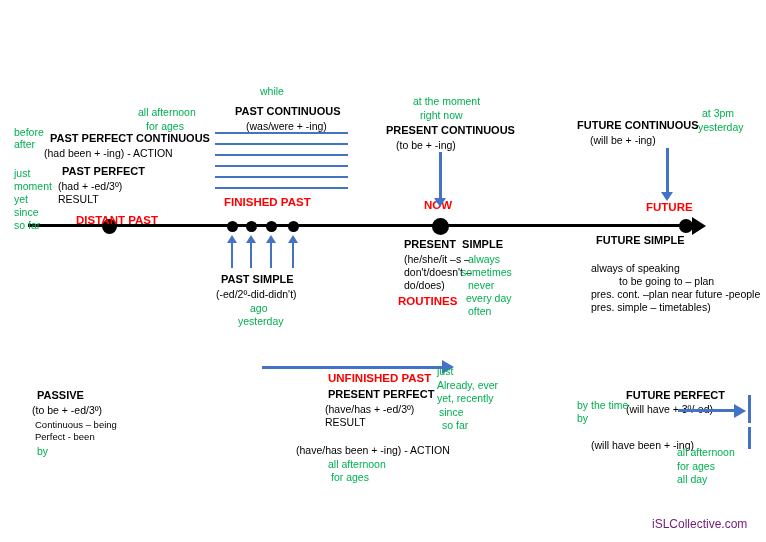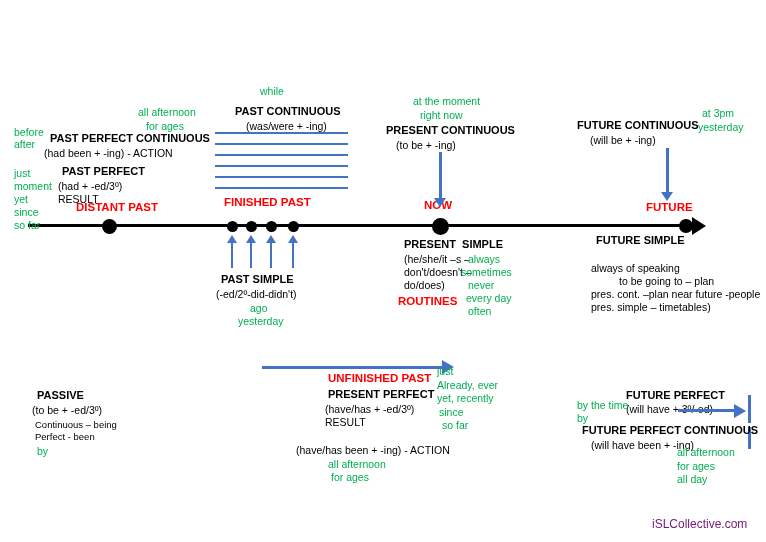--- a/index.html
+++ b/index.html
@@ -32,21 +32,21 @@
   <div class="head head-timeline" style="left:692px;top:217px;"></div>
 
   <div class="dot" style="left:102px;top:219px;width:15px;height:15px;"></div>
   <div class="dot" style="left:227px;top:221px;width:11px;height:11px;"></div>
   <div class="dot" style="left:246px;top:221px;width:11px;height:11px;"></div>
   <div class="dot" style="left:266px;top:221px;width:11px;height:11px;"></div>
   <div class="dot" style="left:288px;top:221px;width:11px;height:11px;"></div>
   <div class="dot" style="left:432px;top:218px;width:17px;height:17px;"></div>
   <div class="dot" style="left:679px;top:219px;width:14px;height:14px;"></div>
 
-  <div class="t red" style="left:76px;top:201px;">DISTANT PAST</div>
+  <div class="t red" style="left:76px;top:214px;">DISTANT PAST</div>
   <div class="t red" style="left:224px;top:196px;">FINISHED PAST</div>
   <div class="t red" style="left:424px;top:199px;">NOW</div>
   <div class="t red" style="left:646px;top:201px;">FUTURE</div>
 
   <div class="t green" style="left:14px;top:126px;">before</div>
   <div class="t green" style="left:14px;top:138px;">after</div>
   <div class="t green" style="left:14px;top:167px;">just</div>
   <div class="t green" style="left:14px;top:180px;">moment</div>
   <div class="t green" style="left:14px;top:193px;">yet</div>
   <div class="t green" style="left:14px;top:206px;">since</div>
@@ -133,21 +133,20 @@
   <div class="t green" style="left:442px;top:419px;">so far</div>
 
   <div class="t bold" style="left:626px;top:389px;">FUTURE PERFECT</div>
   <div class="t" style="left:626px;top:403px;">(will have + 3º/-ed)</div>
   <div class="t green" style="left:577px;top:399px;">by the time</div>
   <div class="t green" style="left:577px;top:412px;">by</div>
   <div class="blue-line" style="left:678px;top:409px;width:56px;height:3px;"></div>
   <div class="head head-right" style="left:734px;top:404px;"></div>
   <div class="blue-line" style="left:748px;top:395px;width:3px;height:28px;"></div>
   <div class="blue-line" style="left:748px;top:427px;width:3px;height:22px;"></div>
-  <div class="t bold" style="left:582px;top:424px;">FUTURE PERFECT CONTINUOUS</div>
   <div class="t" style="left:591px;top:439px;">(will have been + -ing)</div>
   <div class="t green" style="left:677px;top:446px;">all afternoon</div>
   <div class="t green" style="left:677px;top:460px;">for ages</div>
   <div class="t green" style="left:677px;top:473px;">all day</div>
 
   <div class="t bold" style="left:37px;top:389px;">PASSIVE</div>
   <div class="t" style="left:32px;top:404px;">(to be + -ed/3º)</div>
   <div class="t tiny" style="left:35px;top:420px;">Continuous – being</div>
   <div class="t tiny" style="left:35px;top:432px;">Perfect - been</div>
   <div class="t green" style="left:37px;top:445px;">by</div>

